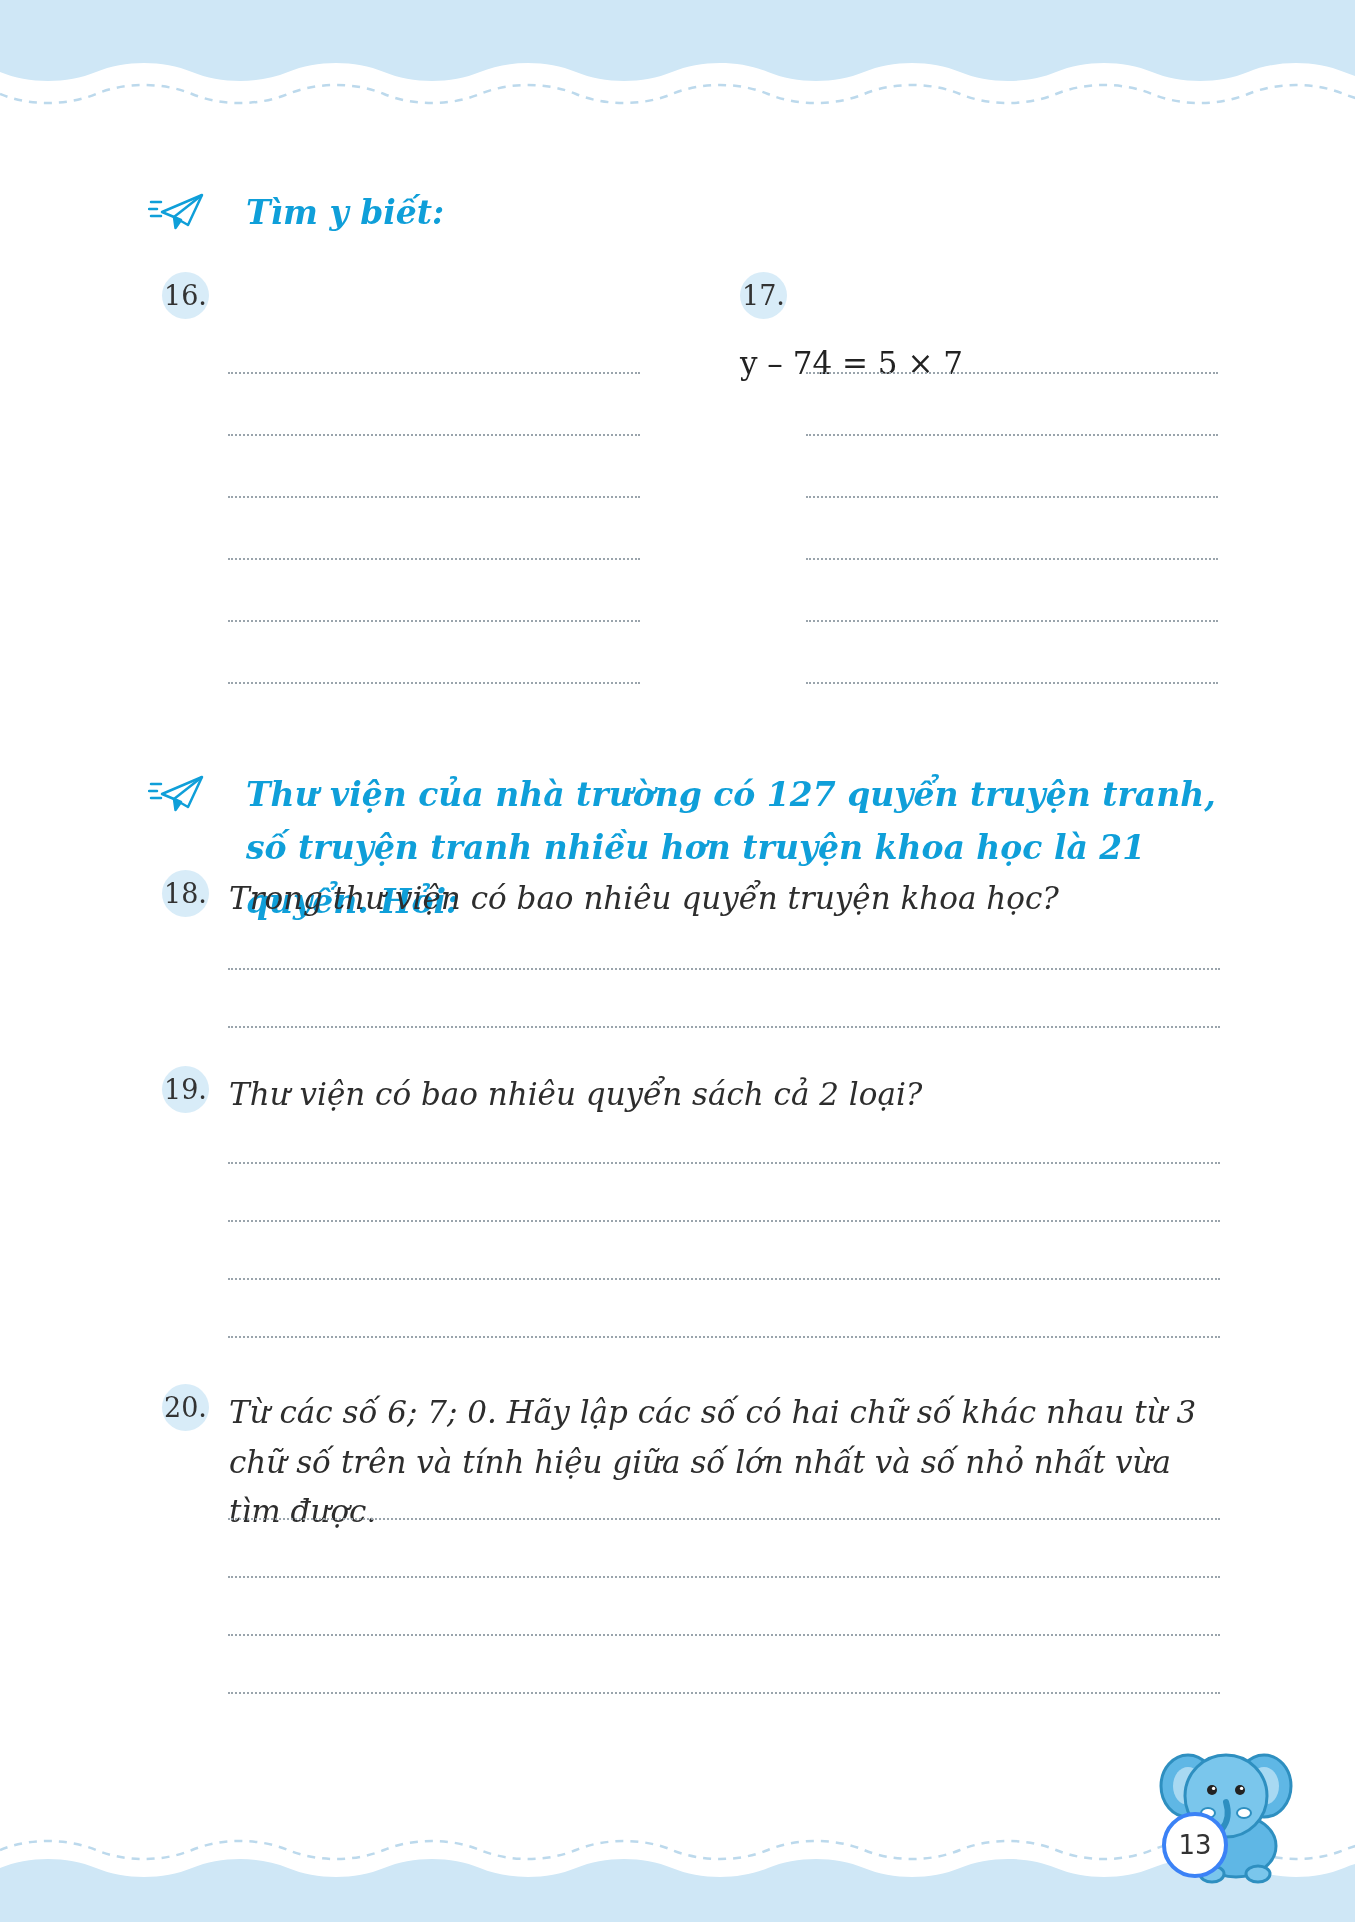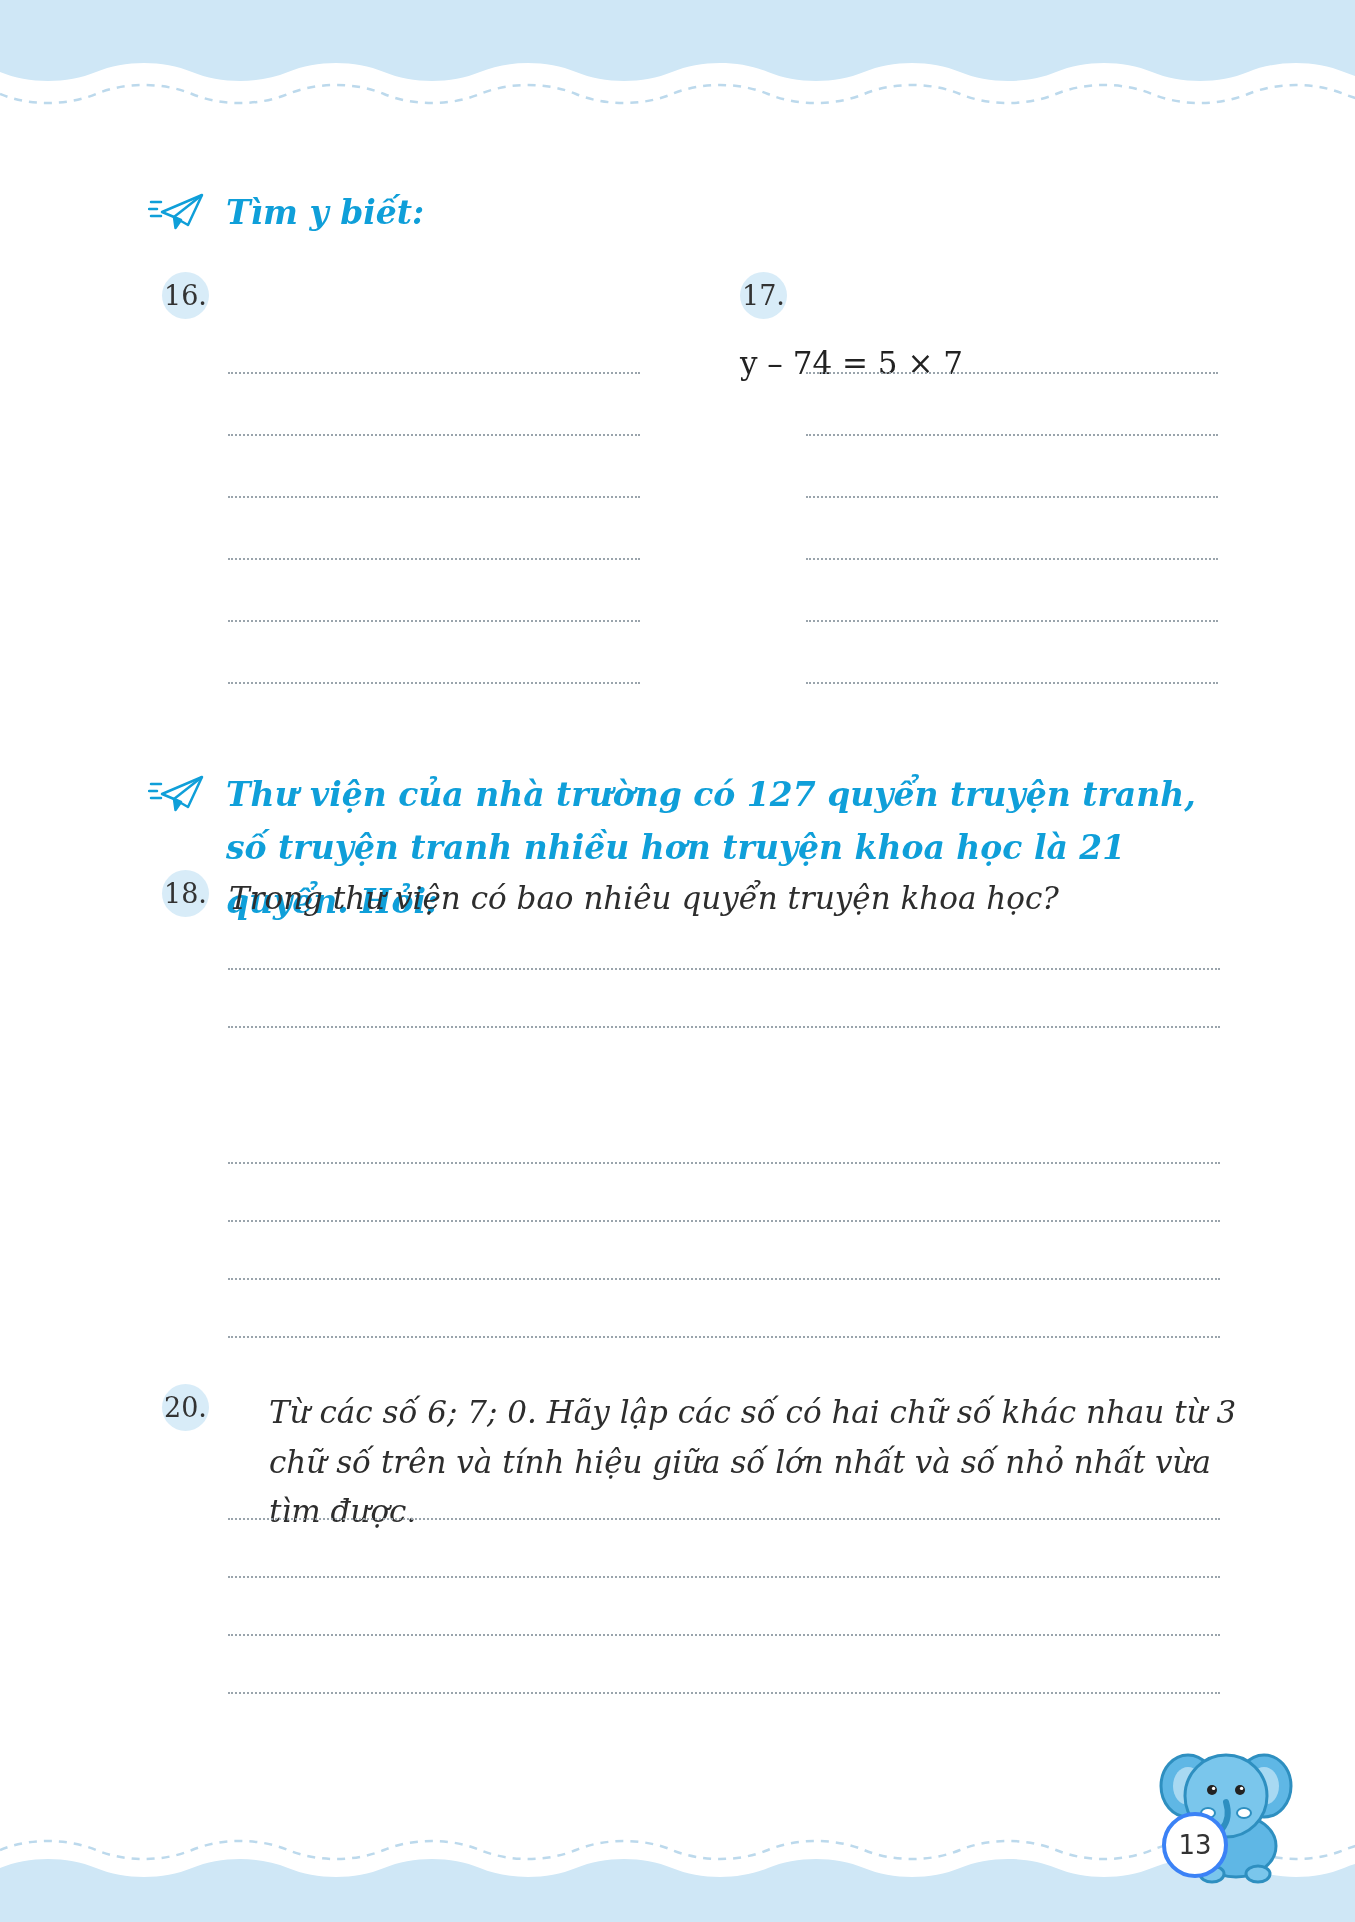--- a/index.html
+++ b/index.html
@@ -12,21 +12,21 @@
     overflow: hidden;
     font-family: "DejaVu Serif", "Liberation Serif", serif;
   }
 
   
   .band { position: absolute; left: 0; width: 100%; display: block; }
   .band.top { top: 0; height: 110px; z-index: 1; }
   .band.bottom { bottom: 0; height: 110px; z-index: 1; }
 
   
-  .sect-head { position: absolute; display: flex; gap: 20px; align-items: flex-start; z-index: 2; }
+  .sect-head { position: absolute; display: flex; gap: 40px; align-items: flex-start; z-index: 2; }
   .sect-head .plane { flex: 0 0 auto; margin-top: 4px; }
   .head-text {
     font-family: "DejaVu Serif", serif;
     font-weight: 700; font-style: italic;
     font-size: 33px; color: #0f9fd9;
     line-height: 1.62;
   }
   .h1 { left: 148px; top: 186px; }
   .h2 { left: 148px; top: 756px; margin-top: 12px; }
   .h2 .head-text { width: 1000px; }
@@ -52,21 +52,21 @@
     font-size: 31px; color: #2d2d2d;
     line-height: 1.6; padding-top: 4px;
   }
   .prob16 { left: 162px; top: 272px; }
   .prob17 { left: 740px; top: 272px; flex-direction: column; }
   .prob18 { left: 162px; top: 870px; }
   .prob18 .question { width: 990px; }
   .prob19 { left: 162px; top: 1066px; }
   .prob19 .question { width: 990px; }
   .prob20 { left: 162px; top: 1384px; }
-  .prob20 .question { width: 995px; margin-left: 40px; }
+  .prob20 .question { width: 995px; }
 
   
   .lines { position: absolute; z-index: 2; }
   .aline { border-bottom: 2.5px dotted #9aa4ac; }
   .lines.col .aline { width: 412px; height: 60px; }
   .lines.full .aline { width: 992px; height: 56px; }
   .lines-16 { left: 228px; top: 312px; }
   .lines-17 { left: 806px; top: 312px; }
   .lines-18 { left: 228px; top: 912px; }
   .lines-19 { left: 228px; top: 1106px; }
@@ -157,20 +157,24 @@
 
   <div class="prob prob18">
     <span class="badge">18.</span>
     <span class="question">Trong thư viện có bao nhiêu quyển truyện khoa học?</span>
   </div>
   <div class="lines full lines-18">
     <div class="aline"></div>
     <div class="aline"></div>
   </div>
 
+  <div class="prob prob19">
+    <span class="badge">19.</span>
+    <span class="question">Thư viện có bao nhiêu quyển sách cả 2 loại?</span>
+  </div>
   <div class="lines full lines-19">
     <div class="aline"></div>
     <div class="aline"></div>
     <div class="aline"></div>
     <div class="aline"></div>
   </div>
 
   <div class="prob prob20">
     <span class="badge">20.</span>
     <span class="question">Từ các số 6; 7; 0. Hãy lập các số có hai chữ số khác nhau từ 3 chữ số trên và tính hiệu giữa số lớn nhất và số nhỏ nhất vừa tìm được.</span>

